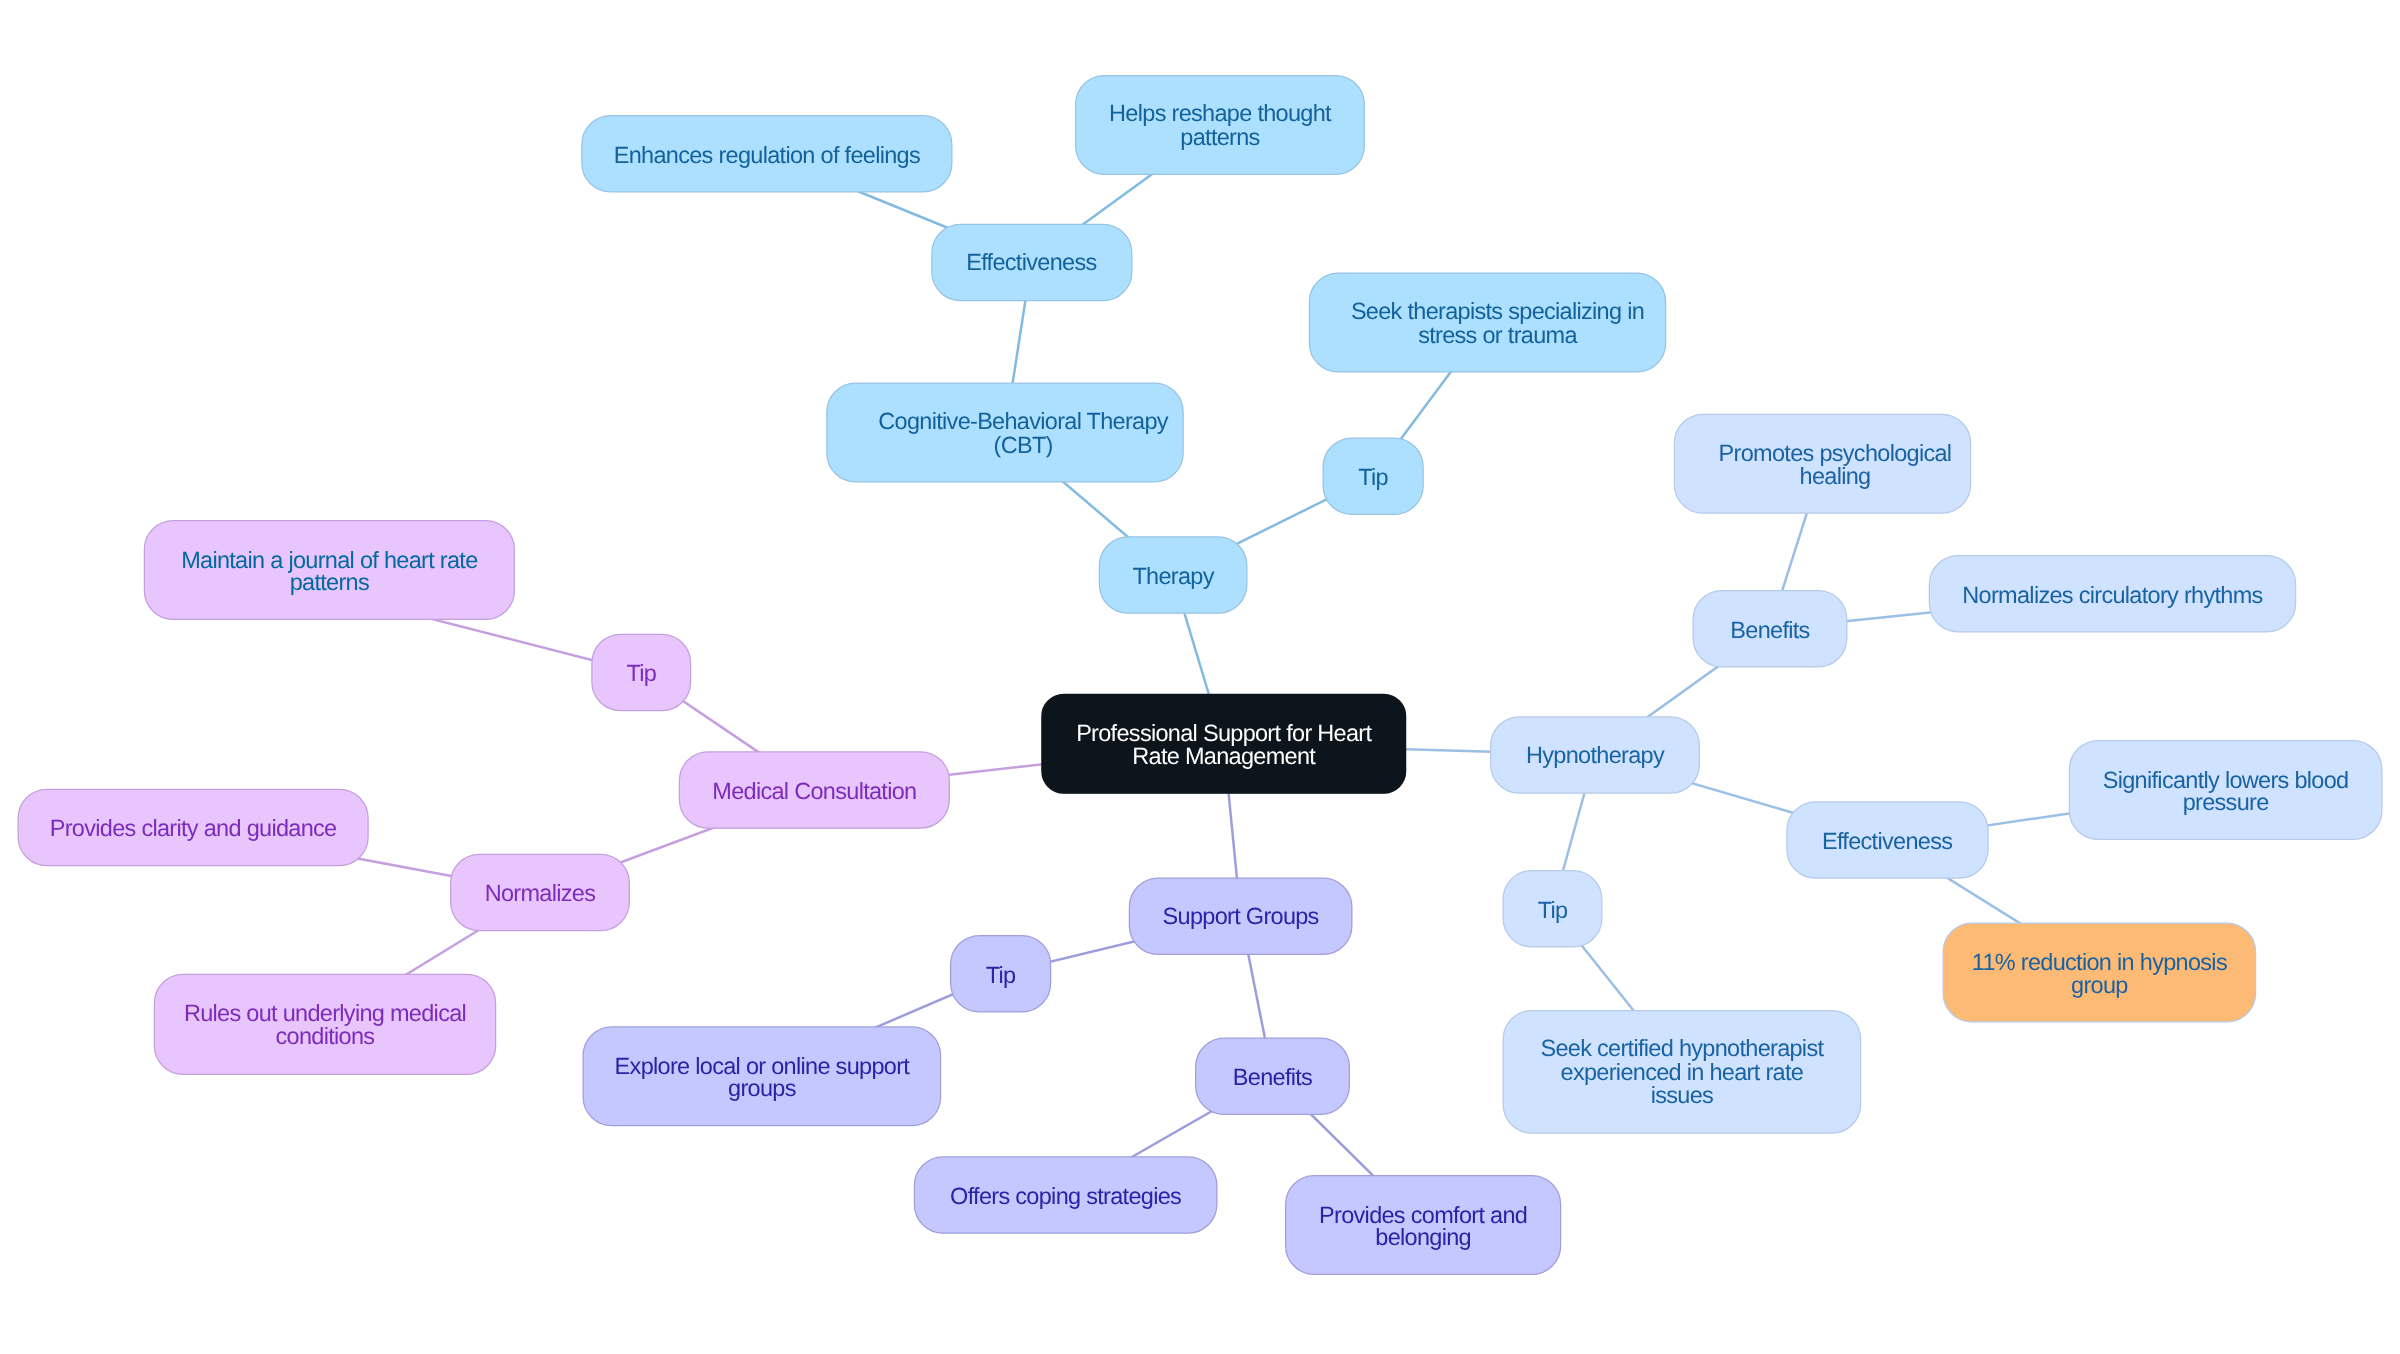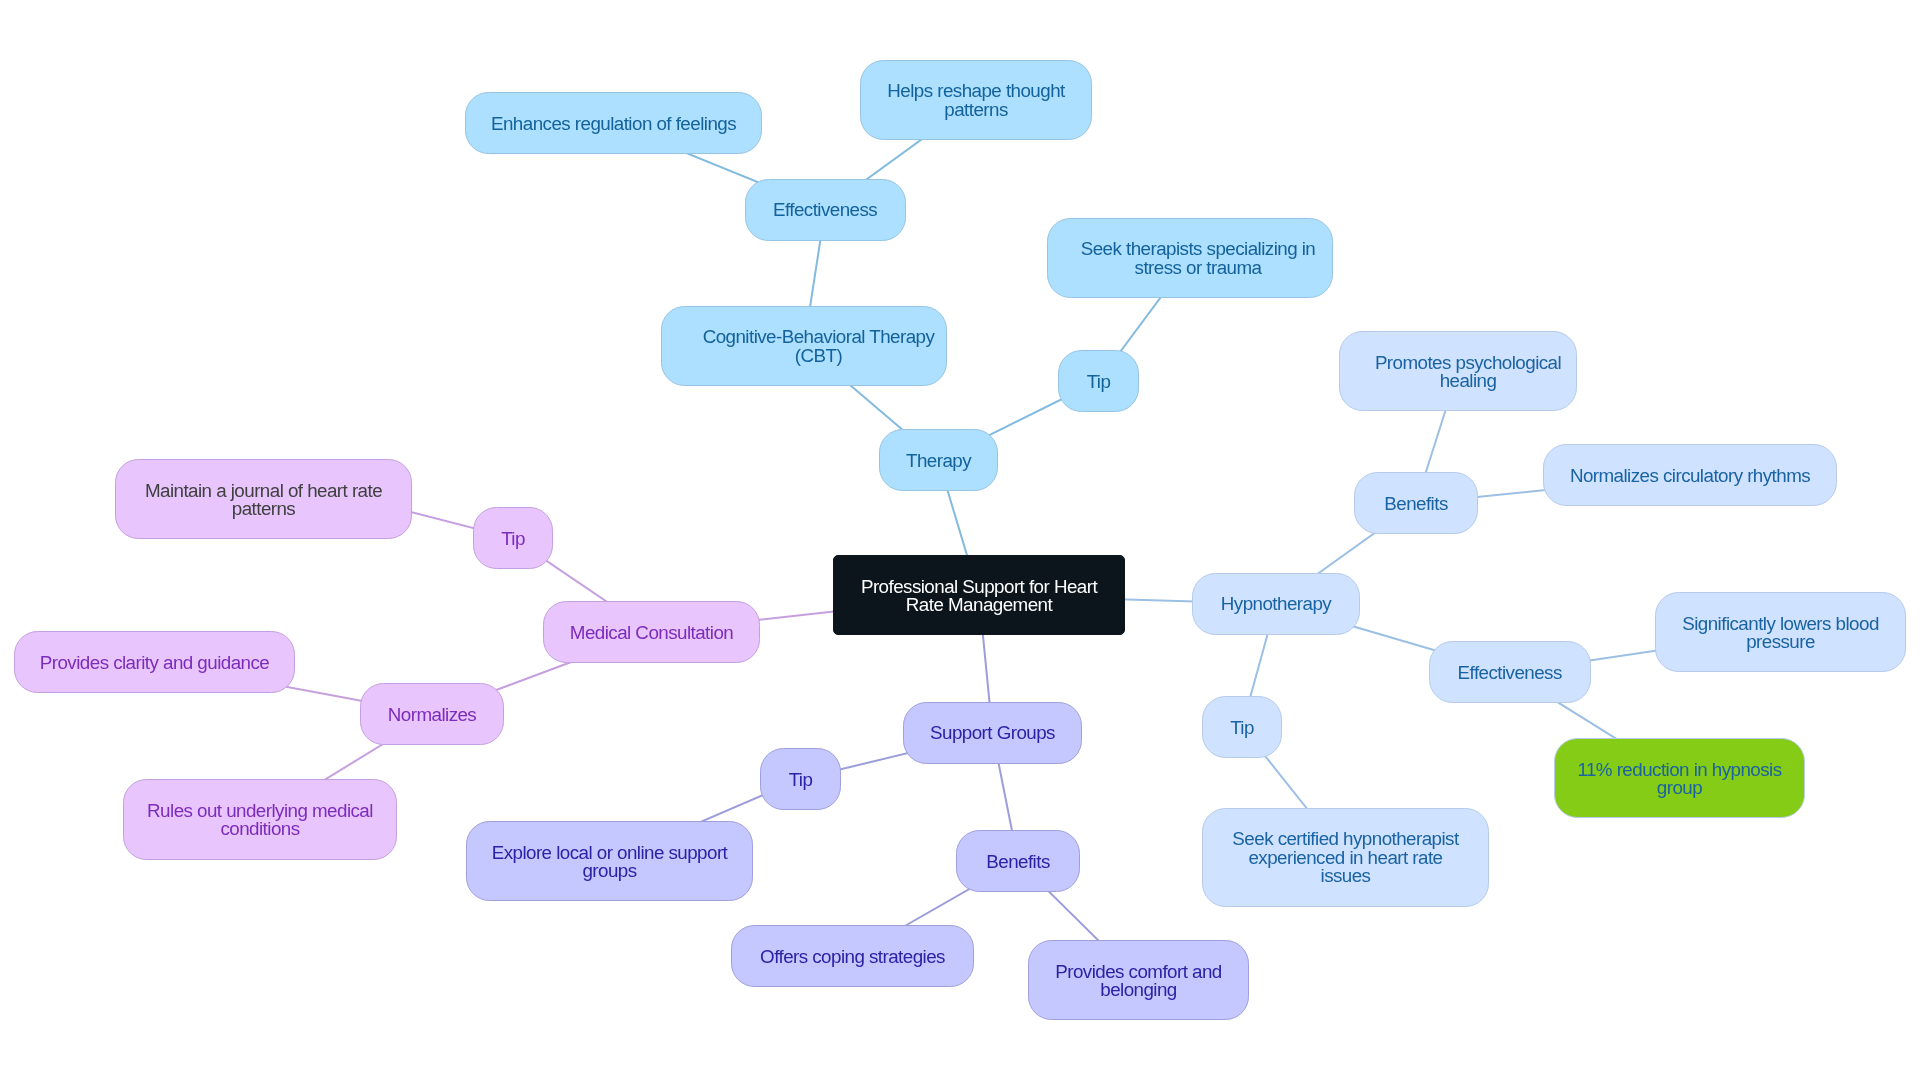--- a/index.html
+++ b/index.html
@@ -40,21 +40,21 @@
       <path d="M 992.5 732.6 L 1018 861" fill="none" stroke="#9c9edc" stroke-width="2" stroke-linecap="round"></path>
       <path d="M 1018 861 L 852.5 956" fill="none" stroke="#9c9edc" stroke-width="2" stroke-linecap="round"></path>
       <path d="M 1018 861 L 1138.5 980.15" fill="none" stroke="#9c9edc" stroke-width="2" stroke-linecap="round"></path>
       <path d="M 979 595.15 L 651.5 632" fill="none" stroke="#c59fdf" stroke-width="2" stroke-linecap="round"></path>
       <path d="M 651.5 632 L 513 538.2" fill="none" stroke="#c59fdf" stroke-width="2" stroke-linecap="round"></path>
       <path d="M 513 538.2 L 263.5 474.15" fill="none" stroke="#c59fdf" stroke-width="2" stroke-linecap="round"></path>
       <path d="M 651.5 632 L 432 714" fill="none" stroke="#c59fdf" stroke-width="2" stroke-linecap="round"></path>
       <path d="M 432 714 L 154.5 662.2" fill="none" stroke="#c59fdf" stroke-width="2" stroke-linecap="round"></path>
       <path d="M 432 714 L 260 819.4499999999999" fill="none" stroke="#c59fdf" stroke-width="2" stroke-linecap="round"></path>
     </svg>
-<div class="node" style="left: 833px; top: 555px; width: 292px; height: 80.3px; border-radius: 5px; border-width: 1px; background: rgb(12, 20, 28); color: rgb(255, 255, 255); border-color: rgb(12, 20, 28);">
+<div class="node" style="left: 833px; top: 555px; width: 292px; height: 80.3px; border-radius: 18px; border-width: 1px; background: rgb(12, 20, 28); color: rgb(255, 255, 255); border-color: rgb(12, 20, 28);">
       <span class="lbl">Professional Support for Heart
 Rate Management</span>
     </div>
     <div class="node" style="left: 879px; top: 429.4px; width: 119px; height: 62px; border-radius: 23.5px; border-width: 1px; background: rgb(172, 224, 254); color: rgb(20, 98, 156); border-color: rgb(151, 196, 228);">
       <span class="lbl">Therapy</span>
     </div>
     <div class="node" style="left: 661px; top: 305.7px; width: 286px; height: 80.3px; border-radius: 23.5px; border-width: 1px; background: rgb(172, 224, 254); color: rgb(20, 98, 156); border-color: rgb(151, 196, 228); padding-left: 29px;">
       <span class="lbl">Cognitive-Behavioral Therapy
 (CBT)</span>
     </div>
@@ -88,21 +88,21 @@
     <div class="node" style="left: 1543px; top: 444px; width: 294px; height: 62px; border-radius: 23.5px; border-width: 1px; background: rgb(207, 226, 255); color: rgb(26, 99, 163); border-color: rgb(182, 202, 233);">
       <span class="lbl">Normalizes circulatory rhythms</span>
     </div>
     <div class="node" style="left: 1428.7px; top: 641.3px; width: 162px; height: 62px; border-radius: 23.5px; border-width: 1px; background: rgb(207, 226, 255); color: rgb(26, 99, 163); border-color: rgb(182, 202, 233);">
       <span class="lbl">Effectiveness</span>
     </div>
     <div class="node" style="left: 1655px; top: 592px; width: 251px; height: 80.3px; border-radius: 23.5px; border-width: 1px; background: rgb(207, 226, 255); color: rgb(26, 99, 163); border-color: rgb(182, 202, 233);">
       <span class="lbl">Significantly lowers blood
 pressure</span>
     </div>
-    <div class="node" style="left: 1554px; top: 738px; width: 251px; height: 80.3px; border-radius: 23.5px; border-width: 1px; background: #84cc16; color: rgb(26, 99, 163); border-color: rgb(182, 202, 233);">
+    <div class="node" style="left: 1554px; top: 738px; width: 251px; height: 80.3px; border-radius: 23.5px; border-width: 1px; background: #fdba74; color: rgb(26, 99, 163); border-color: rgb(182, 202, 233);">
       <span class="lbl">11% reduction in hypnosis
 group</span>
     </div>
     <div class="node" style="left: 1202px; top: 696px; width: 80px; height: 62px; border-radius: 23.5px; border-width: 1px; background: rgb(207, 226, 255); color: rgb(26, 99, 163); border-color: rgb(182, 202, 233);">
       <span class="lbl">Tip</span>
     </div>
     <div class="node" style="left: 1202px; top: 807.5px; width: 287px; height: 99px; border-radius: 23.5px; border-width: 1px; background: rgb(207, 226, 255); color: rgb(26, 99, 163); border-color: rgb(182, 202, 233);">
       <span class="lbl">Seek certified hypnotherapist
 experienced in heart rate
 issues</span>
@@ -126,21 +126,21 @@
     <div class="node" style="left: 1028px; top: 940px; width: 221px; height: 80.3px; border-radius: 23.5px; border-width: 1px; background: rgb(197, 200, 255); color: rgb(43, 34, 165); border-color: rgb(160, 159, 219);">
       <span class="lbl">Provides comfort and
 belonging</span>
     </div>
     <div class="node" style="left: 543px; top: 601px; width: 217px; height: 62px; border-radius: 23.5px; border-width: 1px; background: rgb(232, 197, 253); color: rgb(124, 44, 187); border-color: rgb(196, 160, 222);">
       <span class="lbl">Medical Consultation</span>
     </div>
     <div class="node" style="left: 473px; top: 507.2px; width: 80px; height: 62px; border-radius: 23.5px; border-width: 1px; background: rgb(232, 197, 253); color: rgb(124, 44, 187); border-color: rgb(196, 160, 222);">
       <span class="lbl">Tip</span>
     </div>
-    <div class="node" style="left: 115px; top: 459px; width: 297px; height: 80.3px; border-radius: 23.5px; border-width: 1px; background: rgb(232, 197, 253); color: #404040; border-color: rgb(196, 160, 222);">
+    <div class="node" style="left: 115px; top: 416px; width: 297px; height: 80.3px; border-radius: 23.5px; border-width: 1px; background: rgb(232, 197, 253); color: #0369a1; border-color: rgb(196, 160, 222);">
       <span class="lbl">Maintain a journal of heart rate
 patterns</span>
     </div>
     <div class="node" style="left: 360px; top: 683px; width: 144px; height: 62px; border-radius: 23.5px; border-width: 1px; background: rgb(232, 197, 253); color: rgb(124, 44, 187); border-color: rgb(196, 160, 222);">
       <span class="lbl">Normalizes</span>
     </div>
     <div class="node" style="left: 14px; top: 631.2px; width: 281px; height: 62px; border-radius: 23.5px; border-width: 1px; background: rgb(232, 197, 253); color: rgb(124, 44, 187); border-color: rgb(196, 160, 222);">
       <span class="lbl">Provides clarity and guidance</span>
     </div>
     <div class="node" style="left: 123px; top: 779.3px; width: 274px; height: 80.3px; border-radius: 23.5px; border-width: 1px; background: rgb(232, 197, 253); color: rgb(124, 44, 187); border-color: rgb(196, 160, 222);">

